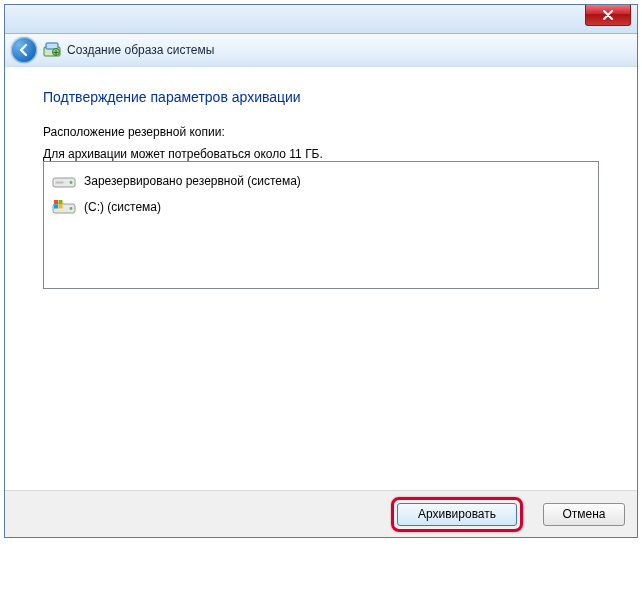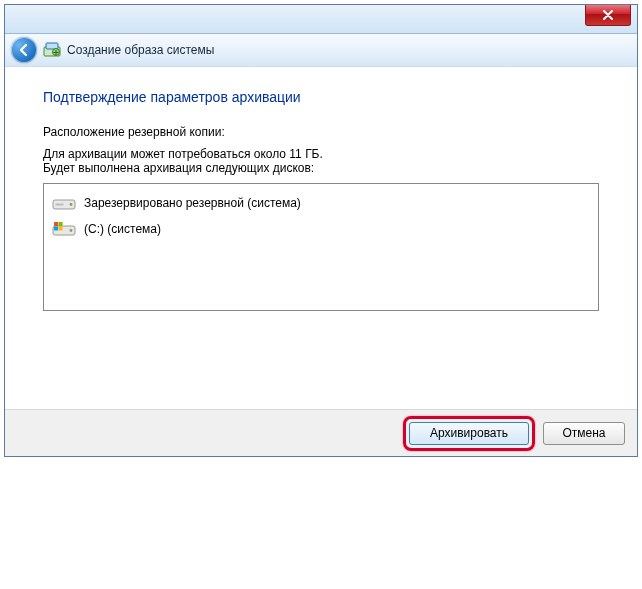--- a/index.html
+++ b/index.html
@@ -1,36 +1,36 @@
 <!DOCTYPE html>
 <html><head>
 <meta charset="utf-8">
 <style>
   html,body{margin:0;padding:0;font-family:"Segoe UI",Tahoma,sans-serif;font-size:12px;color:#000;background:#fff}
   .stage{width:642px;height:589px;box-sizing:border-box;padding:4px;background:#fff}
-  .window{position:relative;width:634px;height:453px;border:1px solid #5a7ca0;background:#fff;box-sizing:border-box}
+  .window{position:relative;width:634px;height:534px;border:1px solid #5a7ca0;background:#fff;box-sizing:border-box}
   .titlebar{height:28px;background:linear-gradient(#e9f2fb,#cfe3f6);border-bottom:1px solid #9db8d6;position:relative}
   .close-btn{position:absolute;top:0;right:6px;width:44px;height:20px;background:linear-gradient(#e77,#c23 45%,#a11 46%,#c33);border:1px solid #8a1a1a;border-top:none;border-radius:0 0 3px 3px;display:flex;align-items:center;justify-content:center;cursor:pointer}
   .close-btn svg{display:block}
   .header{height:32px;background:linear-gradient(#f6fafe,#e6f0fb 60%,#d6e6f6);display:flex;align-items:center;padding:0 6px;border-bottom:1px solid #c9dff0}
   .back-btn{width:26px;height:26px;border-radius:50%;background:radial-gradient(circle at 30% 30%,#6fb4ef,#1a6fc0 70%);box-shadow:inset 0 0 0 1px rgba(255,255,255,.5),0 0 2px rgba(0,0,0,.3);display:flex;align-items:center;justify-content:center;cursor:pointer;margin-right:6px}
   .back-btn svg{display:block}
   .app-icon{width:18px;height:18px;margin-right:6px}
   .app-title{color:#17293d;font-size:12px}
   .content{position:absolute;top:62px;left:0;right:0;bottom:48px;padding:22px 38px 0 38px;box-sizing:border-box}
   .heading{color:#003399;font-size:14px;margin-bottom:20px}
   .label{margin-bottom:8px}
   .dest-row{display:flex;align-items:center;margin:0 0 14px 22px}
   .drive-icon{width:28px;height:22px;margin-right:8px;flex:none}
   .size-note{}
   .drives-label{margin-bottom:8px}
   .drives-box{border:1px solid #828790;height:128px;padding:6px 8px;box-sizing:border-box}
   .drive-item{display:flex;align-items:center;height:26px}
   .drive-item .drive-icon{width:24px;height:20px}
-  .footer{position:absolute;left:0;right:0;bottom:0;height:46px;border-top:1px solid #d9d9d9;background:#f0f0f0;display:flex;align-items:center;justify-content:flex-end;padding:0 12px;gap:8px}
+  .footer{position:absolute;left:0;right:0;bottom:0;height:46px;border-top:1px solid #d9d9d9;background:#f0f0f0;display:flex;align-items:center;justify-content:flex-end;padding:0 12px;gap:20px}
   .btn{min-width:82px;height:23px;border:1px solid #8e8f8f;background:linear-gradient(#fdfdfd,#e6e6e6);border-radius:3px;font-family:inherit;font-size:12px;cursor:pointer;padding:0 12px}
   .primary-ring{border:3px solid #d2002b;border-radius:8px;padding:3px;box-shadow:0 0 2px rgba(210,0,43,.5)}
   .primary-ring .btn{border-color:#3c7fb1;background:linear-gradient(#f4f9fd,#d3e8f8);min-width:120px}
 </style>
 </head>
 <body>
 
 <div class="stage">
   <div class="window">
     <div class="titlebar">
@@ -56,21 +56,20 @@
       <span class="app-title">Создание образа системы</span>
     </div>
 
     <div class="content">
       <div class="heading">Подтверждение параметров архивации</div>
 
       <div class="label">Расположение резервной копии:</div>
 
       <div class="size-note">Для архивации может потребоваться около 11 ГБ.</div>
 
-      <div class="drives-label">Будет выполнена архивация следующих дисков:</div>
       <div class="drives-box">
         <div class="drive-item">
           <svg class="drive-icon" viewBox="0 0 24 20">
             <rect x="1" y="7" width="22" height="9" rx="2" fill="#e8e8e8" stroke="#9a9a9a"></rect>
             <circle cx="19" cy="11.5" r="1.4" fill="#6fb04a"></circle>
             <rect x="3.5" y="10.5" width="8" height="2" fill="#bdbdbd"></rect>
           </svg>
           <span>Зарезервировано резервной (система)</span>
         </div>
         <div class="drive-item">

